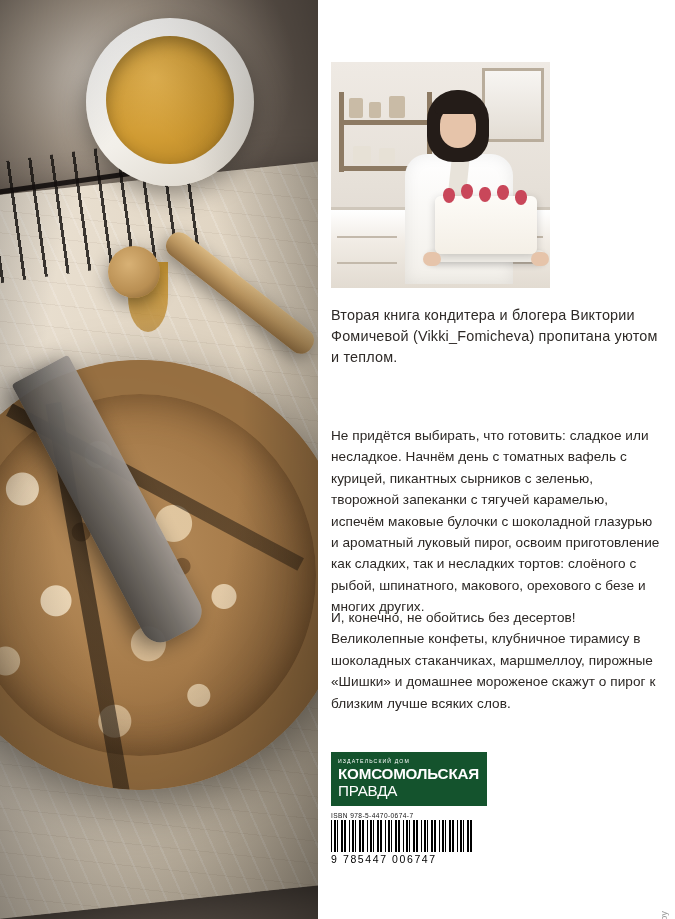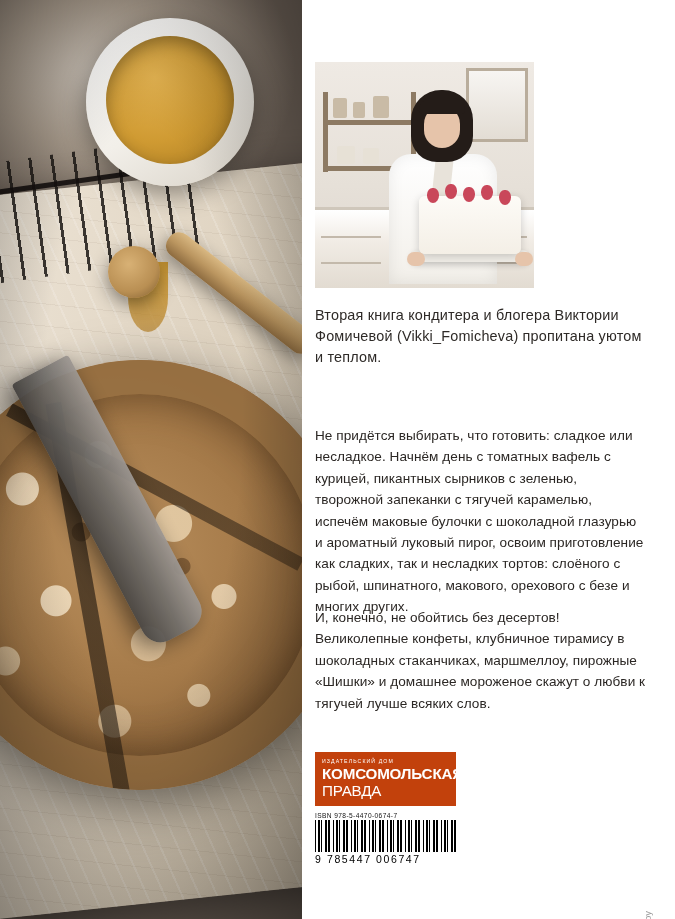--- a/index.html
+++ b/index.html
@@ -205,21 +205,21 @@
   .vignette {
     position: absolute;
     inset: 0;
     background: radial-gradient(ellipse at 45% 45%, rgba(0,0,0,0) 40%, rgba(0,0,0,.45) 100%);
     pointer-events: none;
   }
 
   
   .content {
     position: absolute;
-    left: 302px;
+    left: 318px;
     top: 0;
     width: 357px;
     height: 919px;
     background: #ffffff;
   }
   .author-photo {
     position: absolute;
     left: 13px;
     top: 62px;
     width: 219px;
@@ -389,23 +389,23 @@
     letter-spacing: .05px;
   }
   .para.p1 { top: 425px; }
   .para.p2 { top: 607px; }
 
   
   .publisher {
     position: absolute;
     left: 13px;
     top: 752px;
-    width: 141px;
+    width: 156px;
     height: 54px;
-    background: #c2410c;
+    background: #14532d;
     color: #ffffff;
     box-sizing: border-box;
     padding: 5px 7px 4px 7px;
   }
   .pub-small {
     font-size: 5.2px;
     letter-spacing: 1.1px;
     line-height: 8px;
     text-transform: uppercase;
   }
@@ -530,21 +530,21 @@
       <div class="ap-berry" style="left:130px;top:122px;"></div>
       <div class="ap-berry" style="left:148px;top:125px;"></div>
       <div class="ap-berry" style="left:166px;top:123px;"></div>
       <div class="ap-berry" style="left:184px;top:128px;"></div>
       <div class="ap-hand" style="left:92px;"></div>
       <div class="ap-hand" style="left:200px;"></div>
     </div>
 
     <div class="lead">Вторая книга кондитера и блогера Виктории Фомичевой (Vikki_Fomicheva) пропитана уютом и теплом.</div>
     <div class="para p1">Не придётся выбирать, что готовить: сладкое или несладкое. Начнём день с томатных вафель с курицей, пикантных сырников с зеленью, творожной запеканки с тягучей карамелью, испечём маковые булочки с шоколадной глазурью и ароматный луковый пирог, освоим приготовление как сладких, так и несладких тортов: слоёного с рыбой, шпинатного, макового, орехового с безе и многих других.</div>
-    <div class="para p2">И, конечно, не обойтись без десертов! Великолепные конфеты, клубничное тирамису в шоколадных стаканчиках, маршмеллоу, пирожные «Шишки» и домашнее мороженое скажут о любви к тягучей лучше всяких слов.</div>
+    <div class="para p2">И, конечно, не обойтись без десертов! Великолепные конфеты, клубничное тирамису в шоколадных стаканчиках, маршмеллоу, пирожные «Шишки» и домашнее мороженое скажут о пирог к близким лучше всяких слов.</div>
 
     <div class="publisher">
       <div class="pub-small">ИЗДАТЕЛЬСКИЙ ДОМ</div>
       <div class="pub-main">КОМСОМОЛЬСКАЯ</div>
       <div class="pub-main2">ПРАВДА</div>
     </div>
 
     <div class="barcode-box">
       <div class="isbn">ISBN 978-5-4470-0674-7</div>
       <div class="bars"></div>

